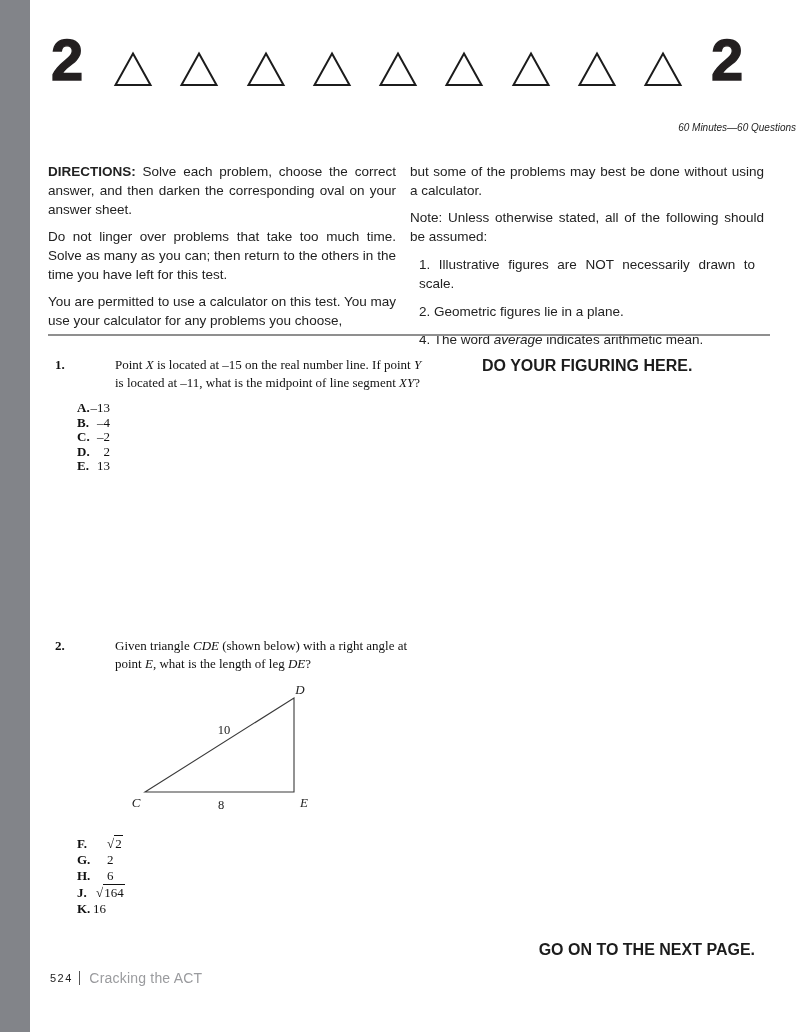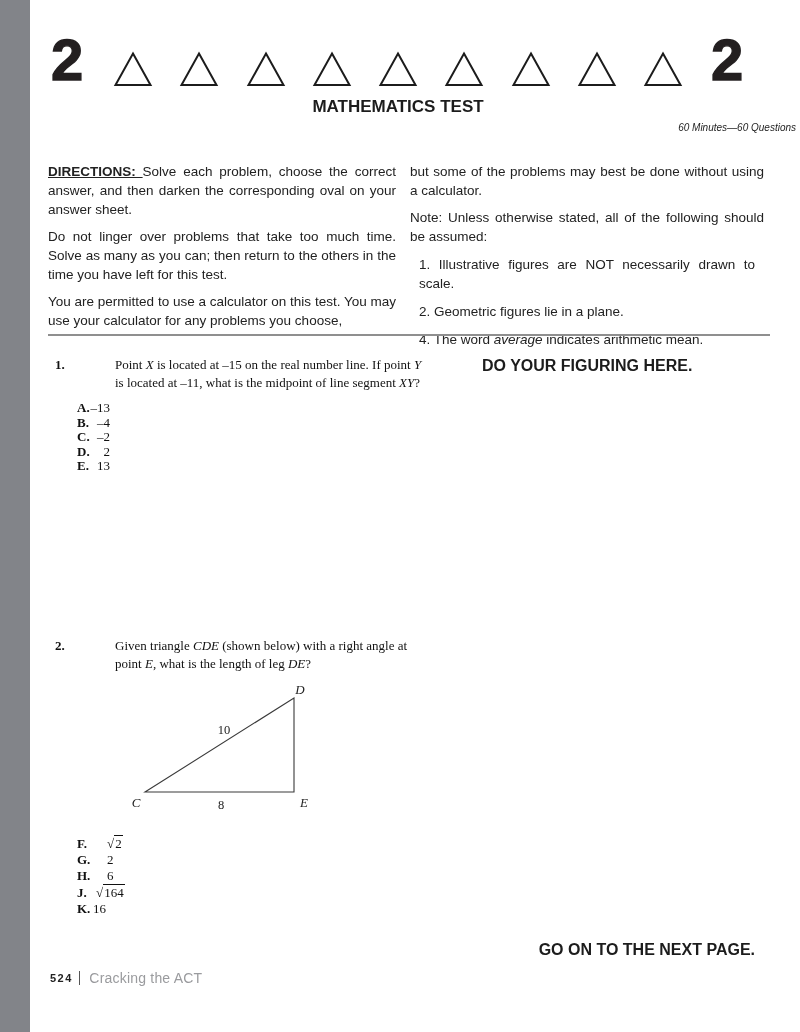--- a/index.html
+++ b/index.html
@@ -20,21 +20,21 @@
   .test-subtitle{position:absolute;top:122px;left:0;width:796px;text-align:right;
                  font-size:10px;font-style:italic;color:#222;}
 
   
   .directions{position:absolute;top:162px;left:48px;width:716px;display:flex;gap:14px;}
   .dir-col{font-size:13.5px;line-height:19px;color:#222;text-align:justify;}
   .dir-col.lft{width:348px;}
   .dir-col.rgt{width:354px;}
   .dir-p{margin:0 0 8px 0;}
   .dir-items .dir-p{margin:9px;}
-  .bd{font-weight:700;text-decoration:underline;}
+  .bd{font-weight:700;}
   .it{font-style:italic;}
 
   .rule{position:absolute;top:334px;left:48px;width:722px;border:none;
         border-top:2px solid #8f8f8f;margin:0;}
 
   
   .figuring{position:absolute;left:482px;top:357px;font-size:16px;font-weight:700;
             white-space:nowrap;color:#1c1c1c;}
   .question{position:absolute;left:55px;width:378px;font-family:"Liberation Serif",serif;
             font-size:13px;line-height:18px;color:#111;}
@@ -56,21 +56,21 @@
   .figure{position:absolute;left:128px;top:678px;}
   .figure text{font-family:"Liberation Serif",serif;fill:#222;}
   .vlabel{font-style:italic;font-size:13px;}
   .slabel{font-size:12.5px;}
 
   .goon{position:absolute;right:45px;top:941px;font-size:16px;font-weight:700;
         white-space:nowrap;color:#1c1c1c;}
 
   
   .pfooter{position:absolute;left:50px;top:970px;display:flex;align-items:center;}
-  .pageno{font-size:11px;font-weight:700;letter-spacing:1.5px;color:#222;}
+  .pageno{font-size:11px;font-weight:400;letter-spacing:1.5px;color:#222;}
   .fdiv{display:inline-block;width:1.5px;height:14px;background:#555;margin:0 9px 0 6px;}
   .book{font-size:14px;color:#9a9b9e;letter-spacing:0.2px;}
 </style>
 </head>
 <body>
 
 <div class="page">
   <div class="leftbar"></div>
 
   <div class="bignum left">2</div>
@@ -98,21 +98,20 @@
       </svg>
       <svg class="tri" viewBox="0 0 40 37">
         <polygon points="20,2.5 37.5,34 2.5,34" fill="none" stroke="#1c1c1c" stroke-width="2"></polygon>
       </svg>
       <svg class="tri" viewBox="0 0 40 37">
         <polygon points="20,2.5 37.5,34 2.5,34" fill="none" stroke="#1c1c1c" stroke-width="2"></polygon>
       </svg>
     </div>
   <div class="bignum right">2</div>
 
-  <div class="test-title">MATHEMATICS TEST</div>
   <div class="test-subtitle">60 Minutes—60 Questions</div>
 
   <section class="directions">
     <div class="dir-col lft">
         <p class="dir-p"><span class="bd">DIRECTIONS: </span><span>Solve each problem, choose the correct answer, and then darken the corresponding oval on your answer sheet.</span></p>
         <p class="dir-p"><span>Do not linger over problems that take too much time. Solve as many as you can; then return to the others in the time you have left for this test.</span></p>
         <p class="dir-p"><span>You are permitted to use a calculator on this test. You may use your calculator for any problems you choose,</span></p>
       </div>
     <div class="dir-col rgt">
       <div>

